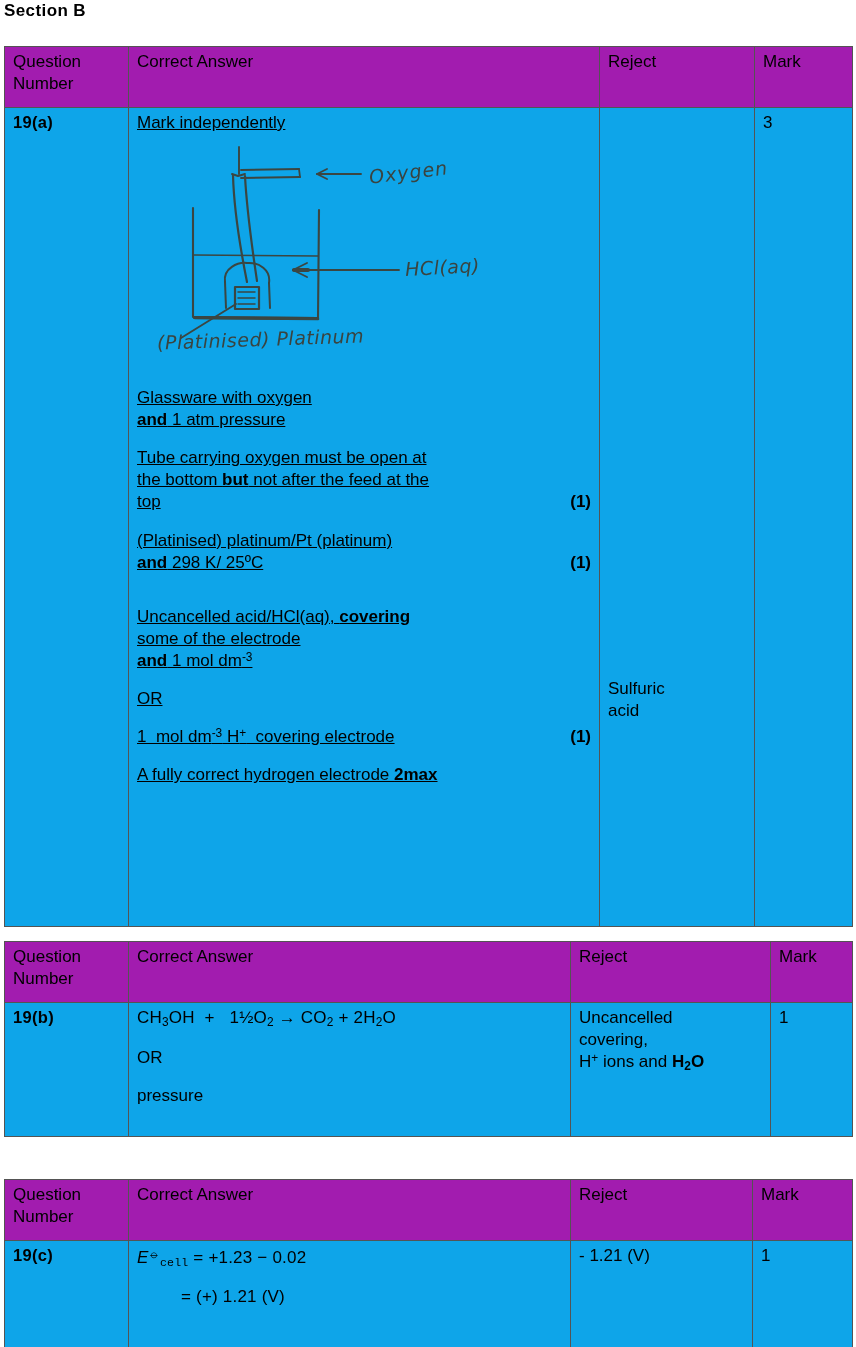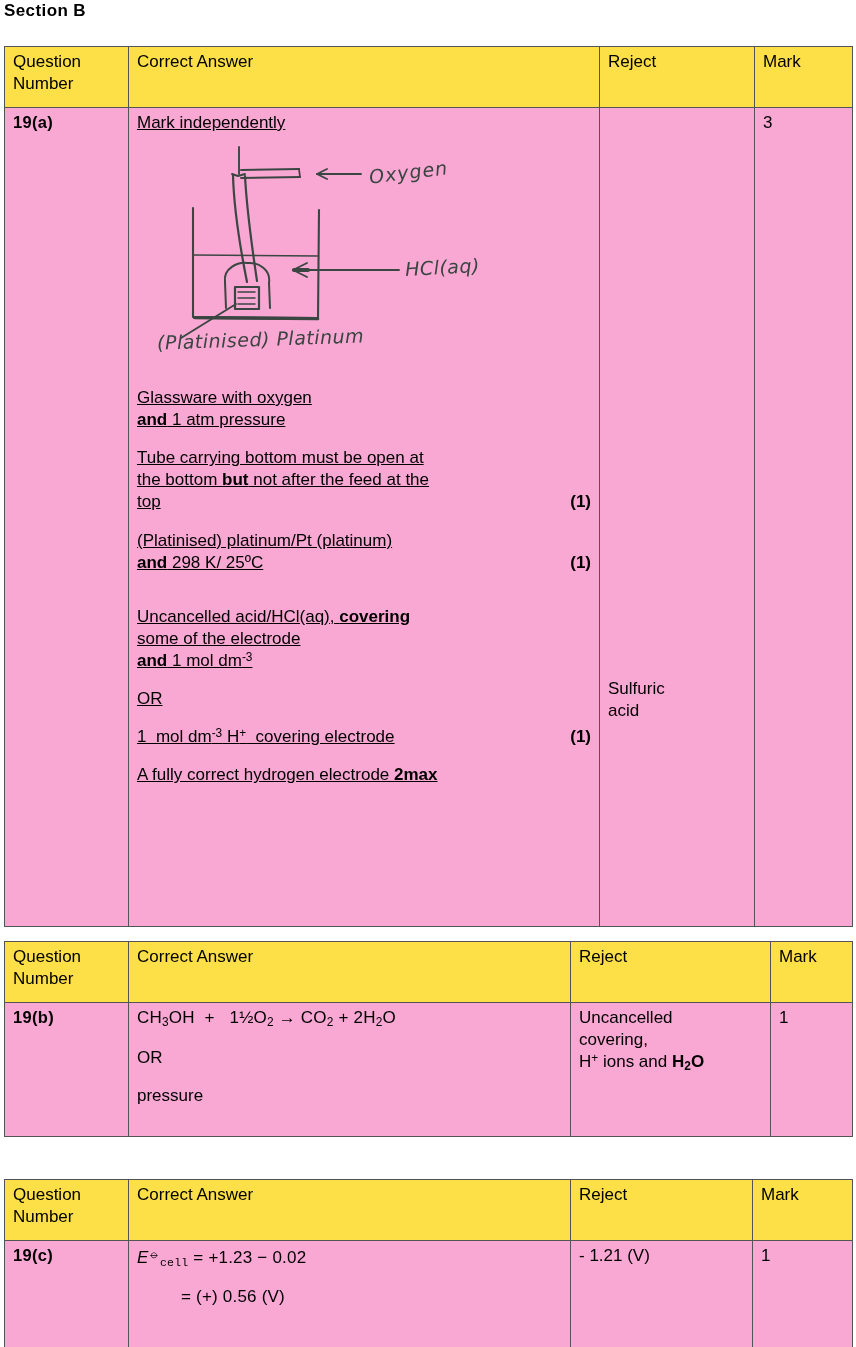--- a/index.html
+++ b/index.html
@@ -39,24 +39,24 @@
     background: #fff;
   }
   table.ms td, table.ms th {
     border: 1px solid #545454;
     vertical-align: top;
     padding: 4px 6px 4px 8px;
     font-size: 17px;
     font-weight: normal;
     text-align: left;
     line-height: 1.30;
-    background: #f9a8d4;
+    background: #0ea5e9;
   }
   table.ms thead th {
-    background: #fde047;
+    background: #a21caf;
     font-weight: normal;
   }
   .hdr-qn { line-height: 1.25; }
   .qn {
     font-weight: bold;
     font-size: 16.5px;
     letter-spacing: 0.3px;
     white-space: nowrap;
   }
 
@@ -218,21 +218,21 @@
               </svg>
               <span class="hand-label lbl-oxygen">Oxygen</span>
               <span class="hand-label lbl-hcl">HCl(aq)</span>
               <span class="hand-label lbl-pt">(Platinised) Platinum</span>
             </div>
 
             <span class="ln">Glassware with oxygen</span>
             <span class="ln"><b>and</b><span> 1 atm pressure</span></span>
             <span class="ln sp"></span>
 
-            <span class="ln">Tube carrying bottom must be open at</span>
+            <span class="ln">Tube carrying oxygen must be open at</span>
             <span class="ln"><span>the bottom </span><b>but</b><span> not after the feed at the</span></span>
             <span class="ln"><span class="mk">(1)</span><span>top</span></span>
             <span class="ln sp"></span>
 
             <span class="ln">(Platinised) platinum/Pt (platinum)</span>
             <span class="ln"><span class="mk">(1)</span><b>and</b><span> 298 K/ 25ºC</span></span>
             <span class="ln sp"></span>
             <span class="ln sp"></span>
 
             <span class="ln"><span>Uncancelled acid/HCl(aq), </span><b>covering</b></span>
@@ -315,21 +315,21 @@
       </tr>
     </thead>
     <tbody>
       <tr>
         <td>
           <span class="qn">19(c)</span>
         </td>
         <td class="t3cell">
           <span class="ln eq-line"><span class="ecell"><span>E</span><sup>⦵</sup><sub>cell</sub></span><span>  =  +1.23 − 0.02</span></span>
           <span class="ln sp"></span>
-          <span class="ln indent-eq eq-line">=  (+) 0.56 (V)</span>
+          <span class="ln indent-eq eq-line">=  (+) 1.21 (V)</span>
         </td>
         <td class="t3reject">
           <span>- 1.21 (V)</span>
         </td>
         <td>
           <span>1</span>
         </td>
       </tr>
     </tbody>
   </table>

